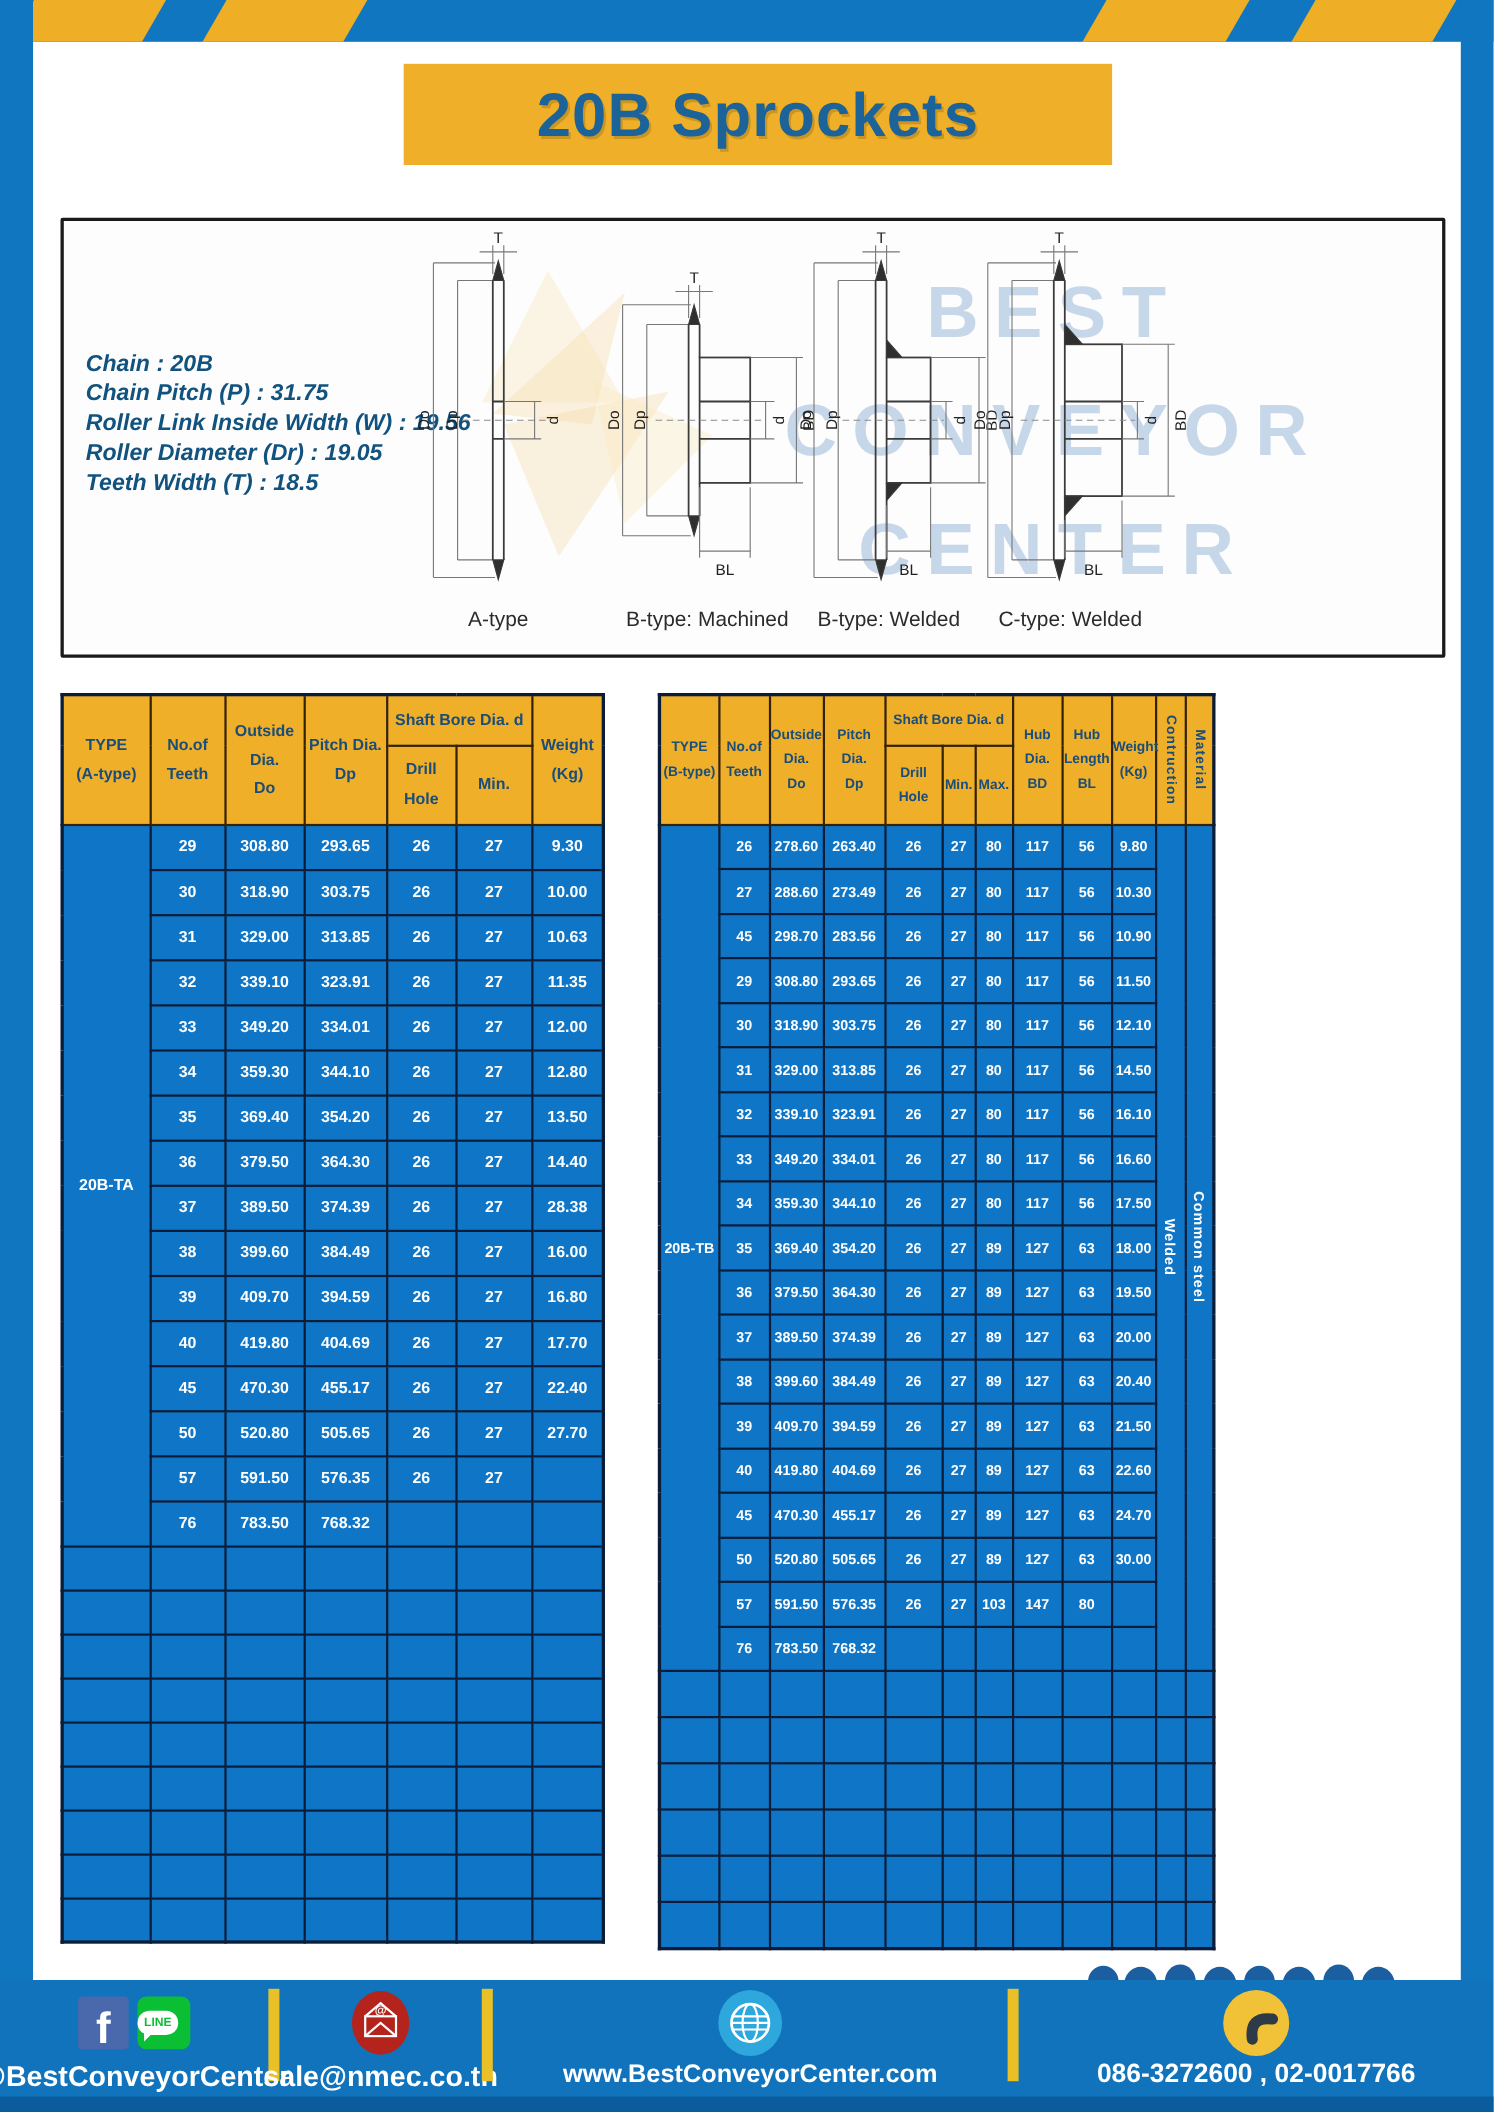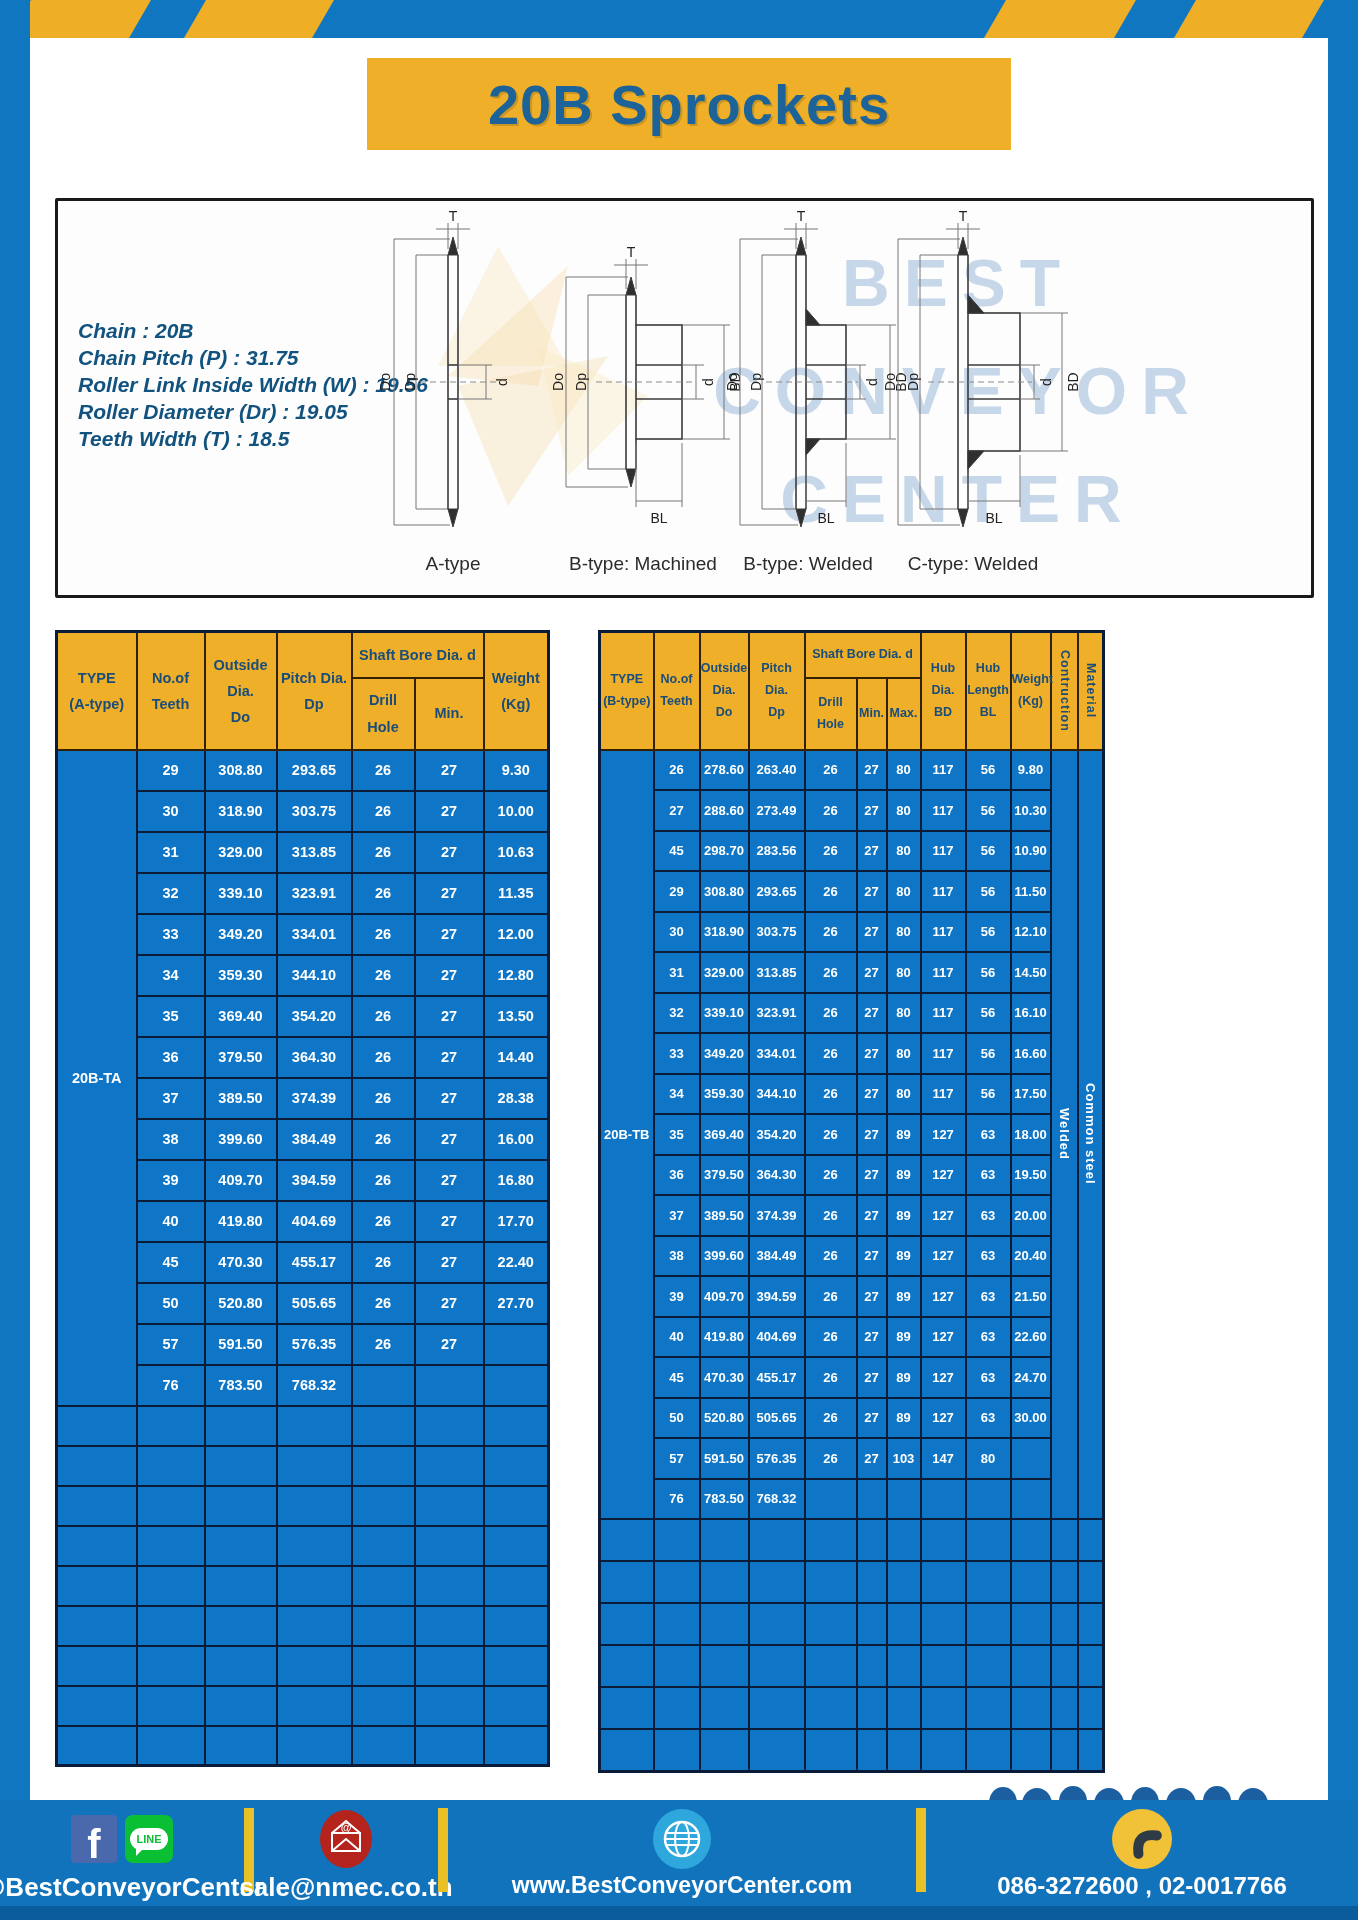--- a/index.html
+++ b/index.html
@@ -68,21 +68,21 @@
   .fsec .ftext{color:#ffffff;font-weight:bold;margin-top:2px;white-space:nowrap;}
   .fdiv{width:10px;height:84px;background:#e9c127;margin-top:8px;flex:0 0 auto;}
   .sec-social{width:244px;}
   .sec-email{width:184px;}
   .sec-web{width:468px;}
   .sec-phone{flex:1;}
   .icon-row{display:flex;gap:8px;align-items:center;height:62px;}
   .icon.fb{width:46px;height:48px;background:#4a69ad;border-radius:4px;color:#fff;
            font-size:40px;font-weight:bold;text-align:center;line-height:58px;overflow:hidden;}
   .line-badge{width:48px;height:48px;background:#0bbf34;border-radius:8px;display:flex;
-              align-items:center;justify-content:center;position:relative;}
+              align-items:center;position:relative;}
   .line-bubble{background:#fff;border-radius:11px;padding:5px 6px;font-size:11px;font-weight:bold;
                color:#0bbf34;position:relative;}
   .line-bubble::after{content:"";position:absolute;left:6px;bottom:-6px;border:5px solid transparent;
                border-top-color:#fff;border-left-color:#fff;}
   .sec-social .ftext{font-size:26px;}
   .sec-email .ftext{font-size:26px;}
   .sec-web .ftext{font-size:23px;}
   .sec-phone .ftext{font-size:24px;}
 </style>
 </head>

